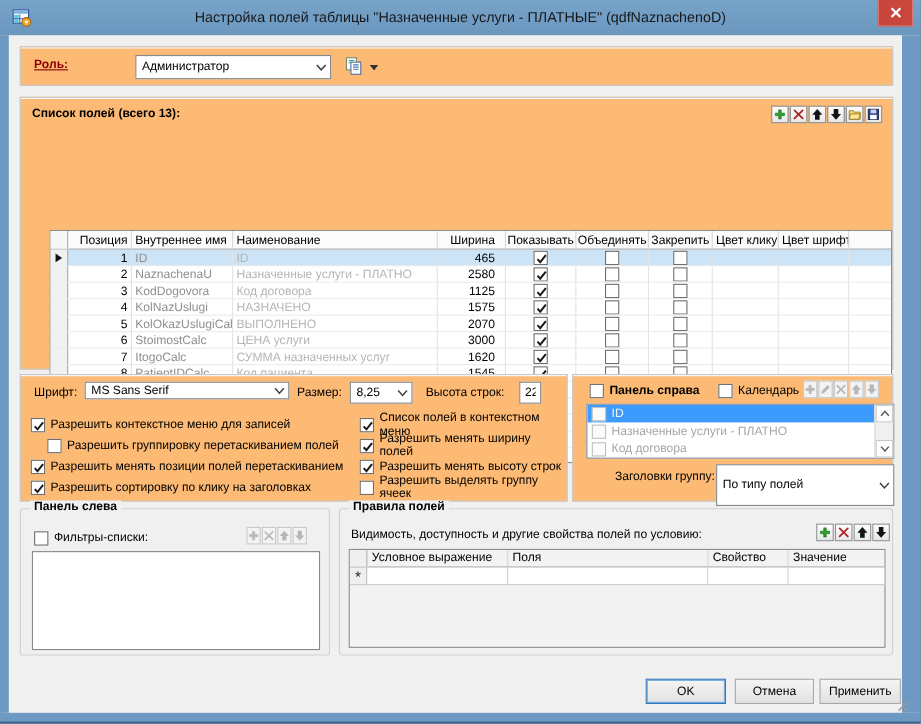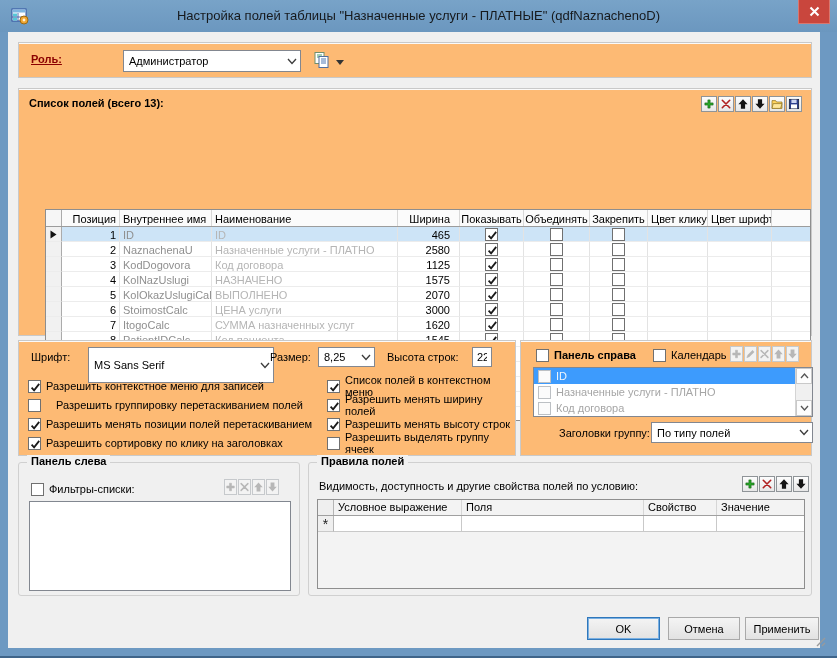--- a/index.html
+++ b/index.html
@@ -516,21 +516,21 @@
             <div class="cell c-bg"></div>
             <div class="cell c-fg"></div>
             <div class="cell c-fill"></div>
           </div>
         </div>
     </div>
   </div>
 
   <div class="abs panel" style="left:18px;top:340px;width:498px;height:116px;">
     <span class="abs lbl" style="left:12px;top:10px;">Шрифт:</span>
-    <div class="abs combo" style="left:69px;top:6px;width:186px;height:36px;">
+    <div class="abs combo" style="left:58px;top:6px;width:186px;height:16px;">
       <span class="combo-val">MS Sans Serif</span>
       <span class="combo-arr">
         <svg width="10" height="7" viewBox="0 0 10 7">
             <path d="M1 1 L5 5.5 L9 1" fill="none" stroke="#3c3c3c" stroke-width="1.3"></path>
           </svg>
       </span>
     </div>
     <span class="abs lbl" style="left:251px;top:10px;">Размер:</span>
     <div class="abs combo" style="left:299px;top:6px;width:57px;height:20px;">
       <span class="combo-val">8,25</span>
@@ -546,21 +546,21 @@
     </div>
     <div id="opts-left">
         <div class="optrow" style="left:9px;top:37px;">
           <span class="cb">
             <svg width="13" height="13" viewBox="0 0 13 13">
               <path d="M2.6 6.6 L5.1 9.3 L10.2 2.9" fill="none" stroke="#1a1a1a" stroke-width="1.8"></path>
             </svg>
           </span>
           <span>Разрешить контекстное меню для записей</span>
         </div>
-        <div class="optrow" style="left:9px;top:56px;gap:10px;">
+        <div class="optrow" style="left:24px;top:56px;">
           <span class="cb"></span>
           <span>Разрешить группировку перетаскиванием полей</span>
         </div>
         <div class="optrow" style="left:9px;top:75px;">
           <span class="cb">
             <svg width="13" height="13" viewBox="0 0 13 13">
               <path d="M2.6 6.6 L5.1 9.3 L10.2 2.9" fill="none" stroke="#1a1a1a" stroke-width="1.8"></path>
             </svg>
           </span>
           <span>Разрешить менять позиции полей перетаскиванием</span>
@@ -666,21 +666,21 @@
         </div>
         <div class="sbtn">
           <svg width="9" height="6" viewBox="0 0 9 6">
               <path d="M1 1 L4.5 5 L8 1" fill="none" stroke="#555" stroke-width="1.3"></path>
             </svg>
         </div>
       </div>
     </div>
 
     <span class="abs lbl" style="left:38px;top:86px;">Заголовки группу:</span>
-    <div class="abs combo" style="left:130px;top:81px;width:162px;height:21px;">
+    <div class="abs combo" style="left:130px;top:81px;width:162px;height:38px;">
       <span class="combo-val">По типу полей</span>
       <span class="combo-arr">
         <svg width="10" height="7" viewBox="0 0 10 7">
             <path d="M1 1 L5 5.5 L9 1" fill="none" stroke="#3c3c3c" stroke-width="1.3"></path>
           </svg>
       </span>
     </div>
   </div>
 
   <div class="abs groupbox" style="left:18px;top:462px;width:282px;height:134px;">

